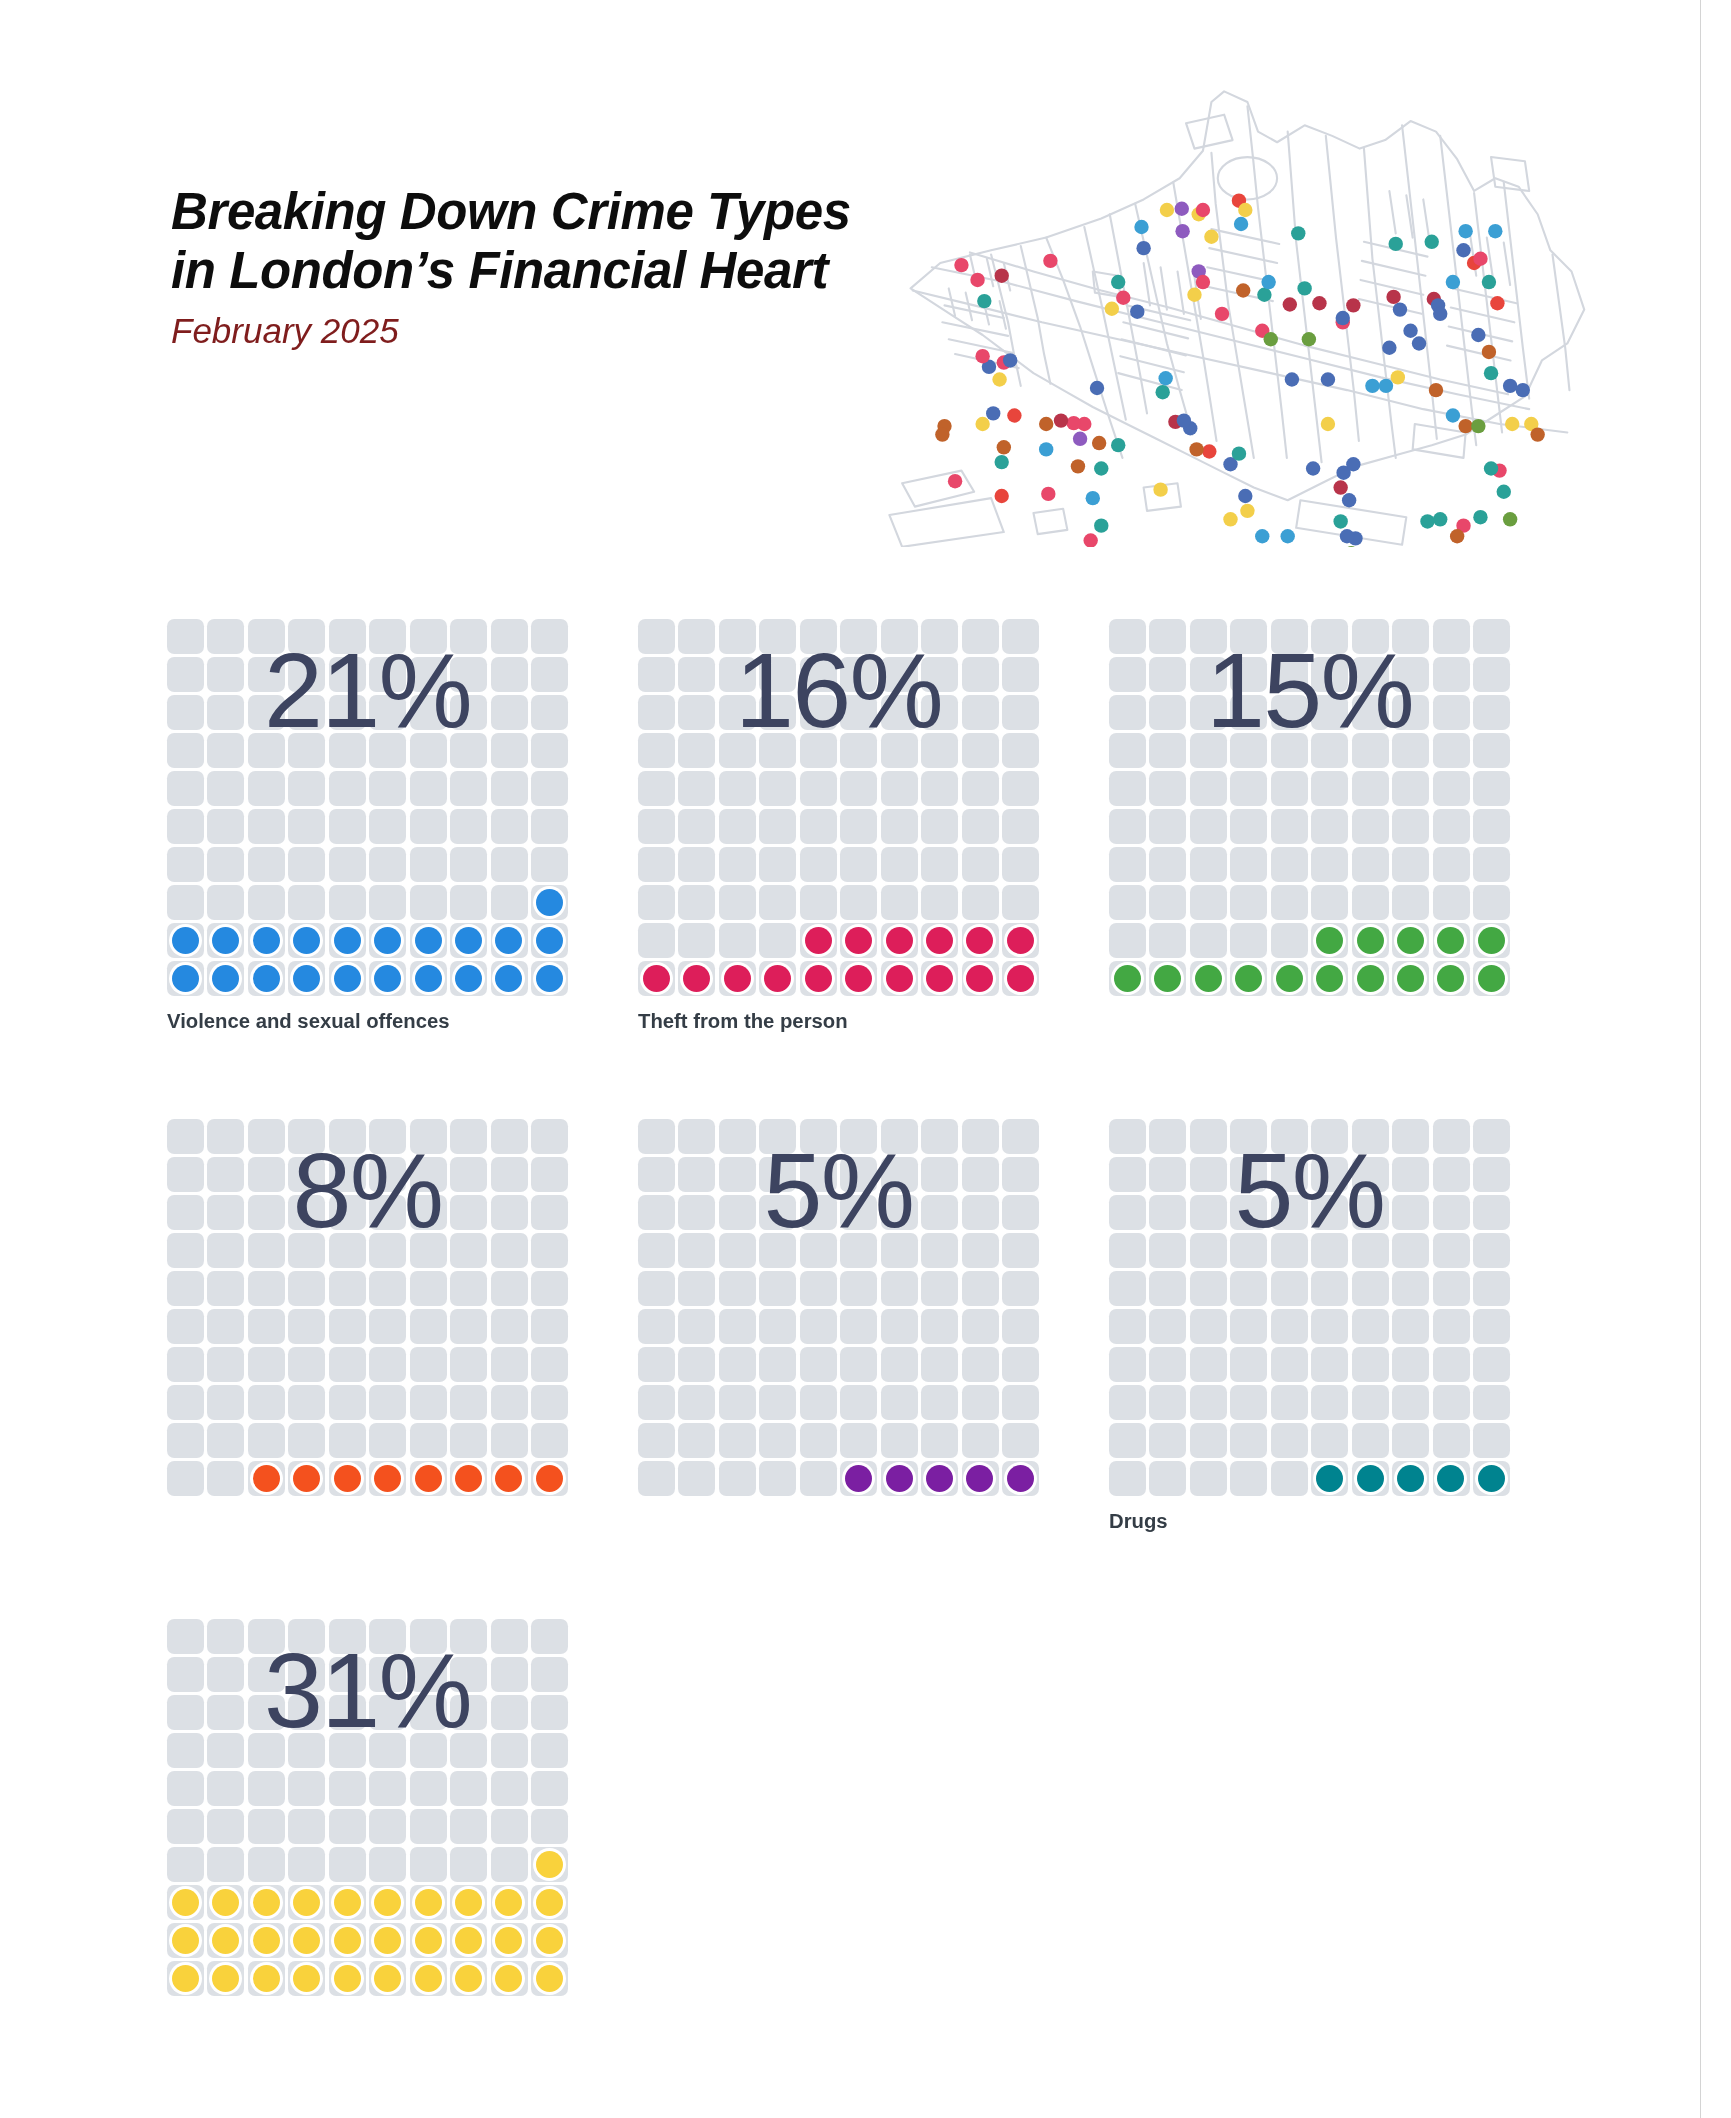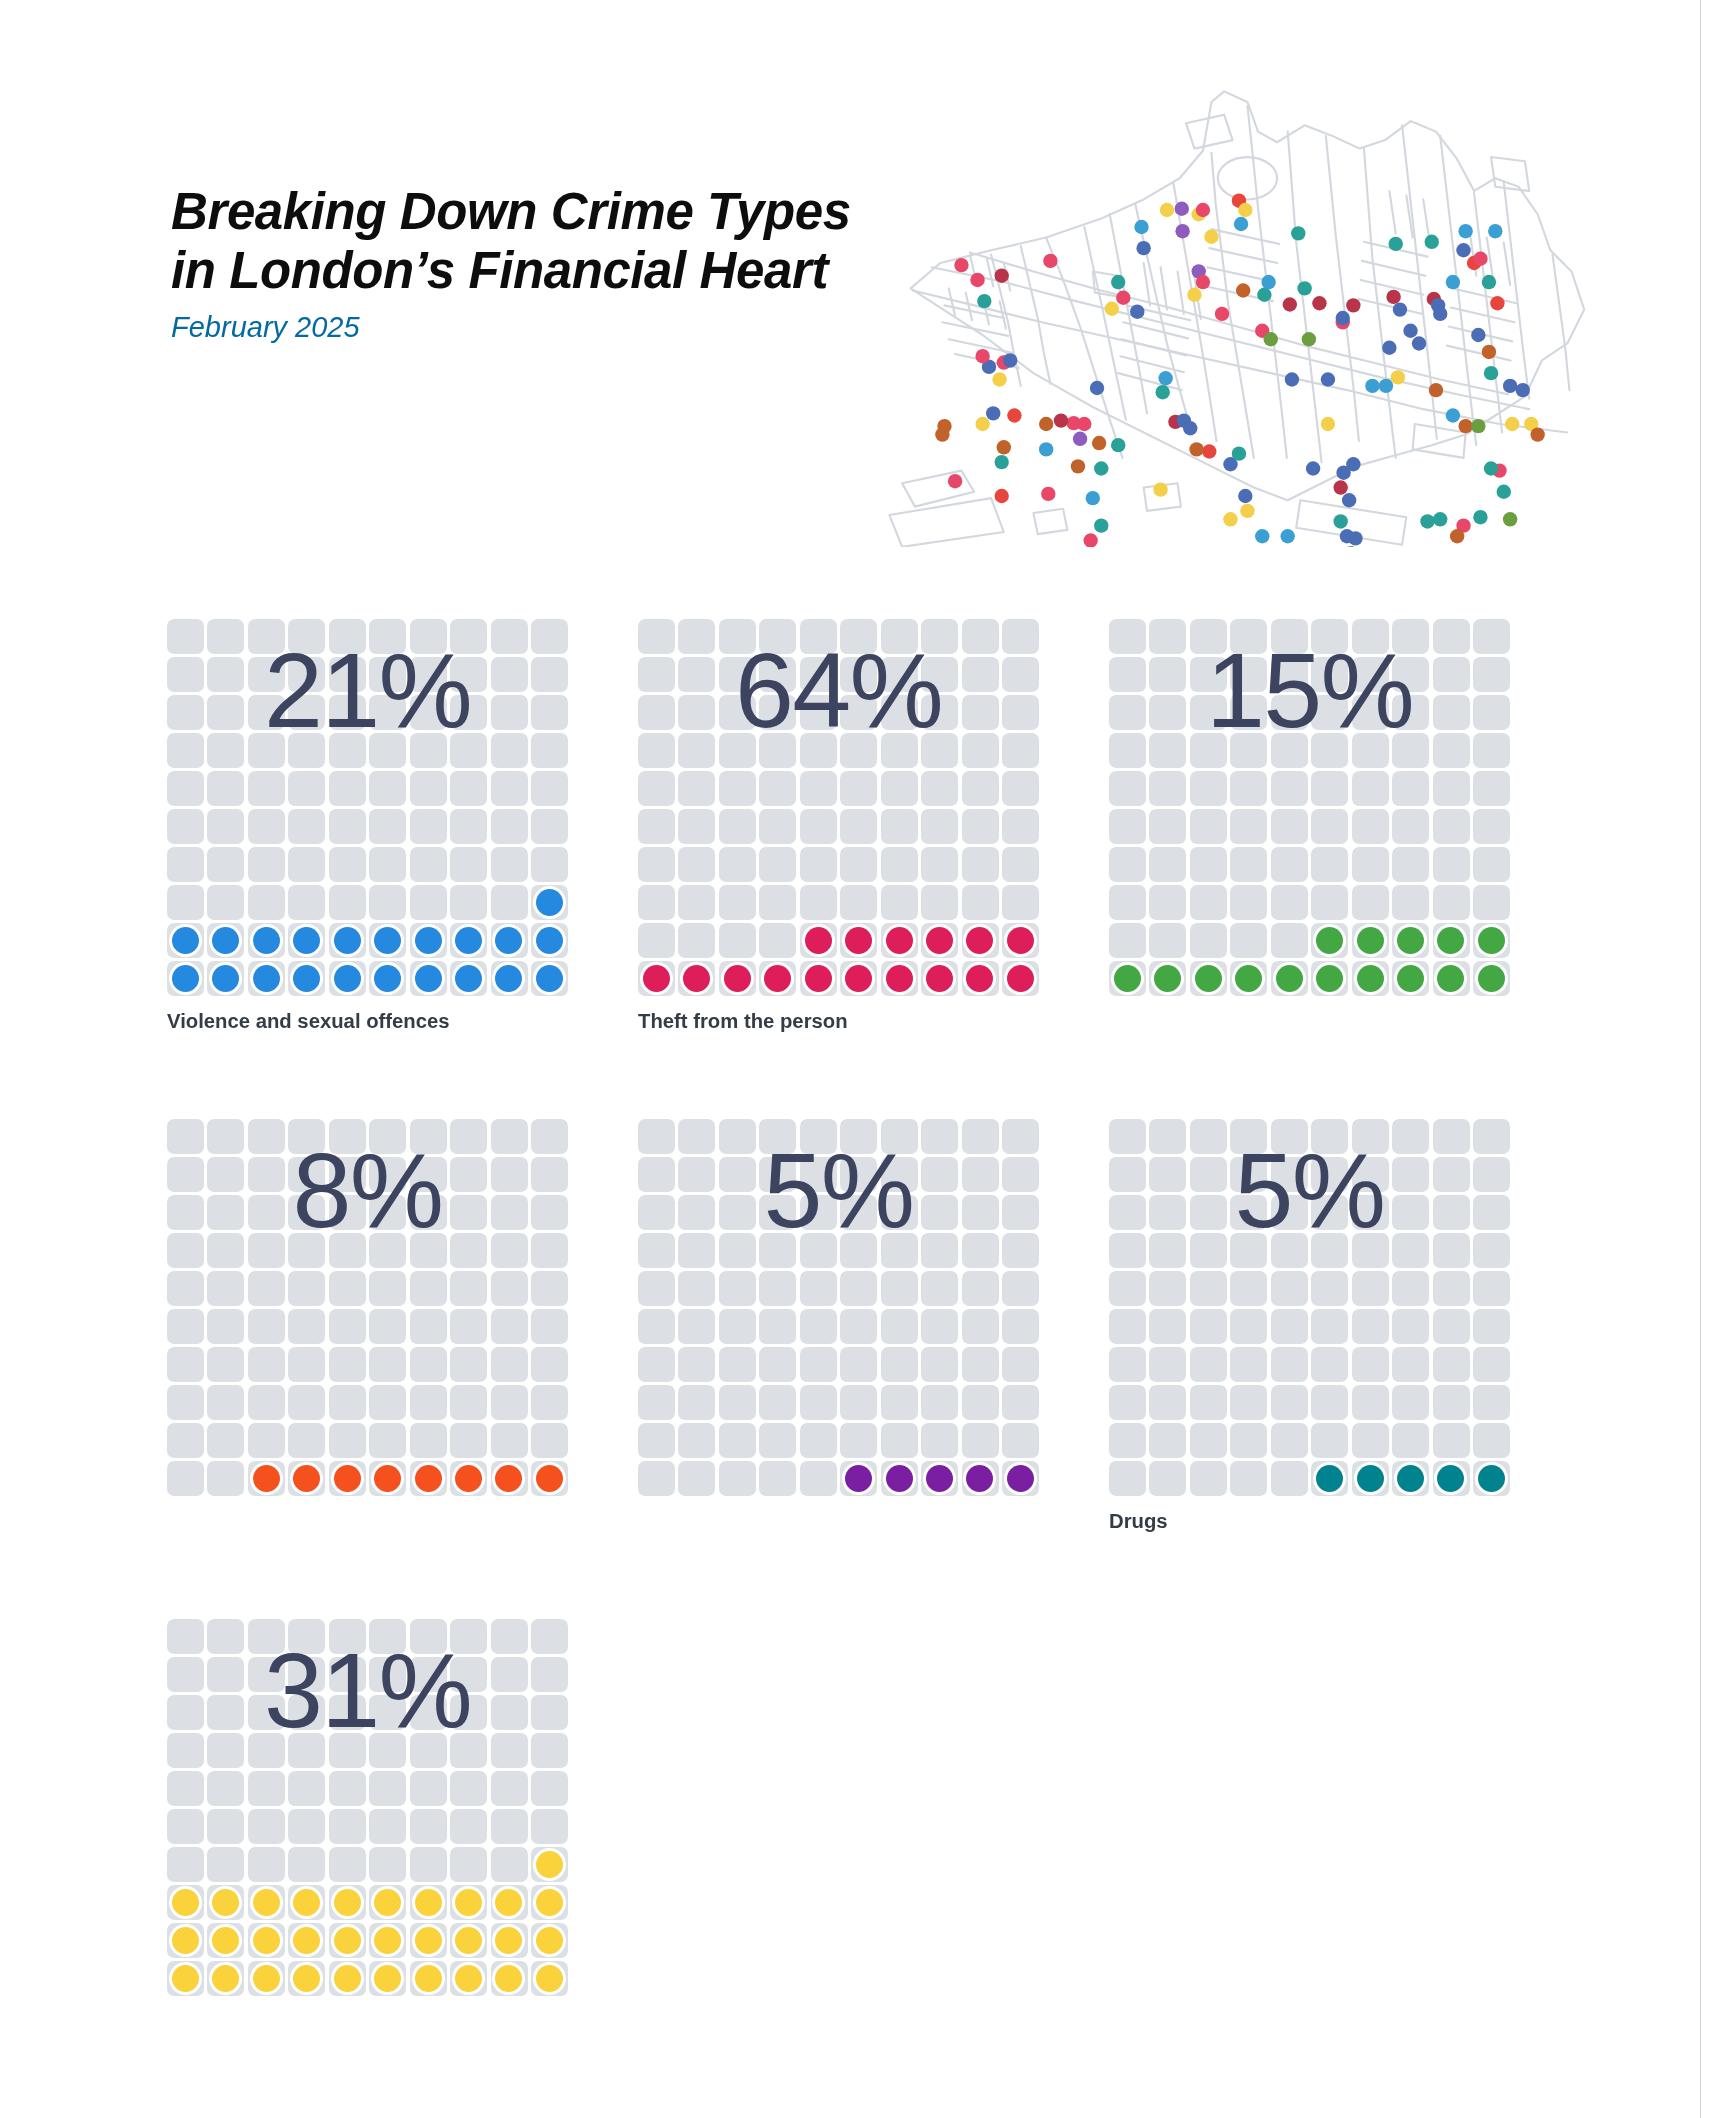--- a/index.html
+++ b/index.html
@@ -39,23 +39,23 @@
     font-size:51px;
     line-height:1.16;
     font-weight:bold;
     letter-spacing:-0.4px;
     color:#0d0d0d;
     white-space:pre-line;
   }
   #page-subtitle{
     margin:0;
     padding-top:11px;
-    font-size:29px;
+    font-size:35px;
     font-weight:normal;
-    color:#0369a1;
+    color:#7f1d1d;
     letter-spacing:0px;
   }
 
   #map-wrap{
     position:absolute;
     left:864px; top:51px;
     width:805px; height:496px;
   }
   #map-svg{ width:100%; height:100%; display:block; }
 
@@ -622,21 +622,21 @@
               <div class="cell">
                 <span class="dot" style="--dot: #dd1e5a;"></span>
               </div>
               <div class="cell">
                 <span class="dot" style="--dot: #dd1e5a;"></span>
               </div>
               <div class="cell">
                 <span class="dot" style="--dot: #dd1e5a;"></span>
               </div>
             </div>
-            <div class="pct">64%</div>
+            <div class="pct">16%</div>
           </div>
           <div class="waffle-label">Theft from the person</div>
         </div>
         <div class="waffle-card col2">
           <div class="waffle">
             <div class="waffle-grid">
               <div class="cell"></div>
               <div class="cell"></div>
               <div class="cell"></div>
               <div class="cell"></div>

